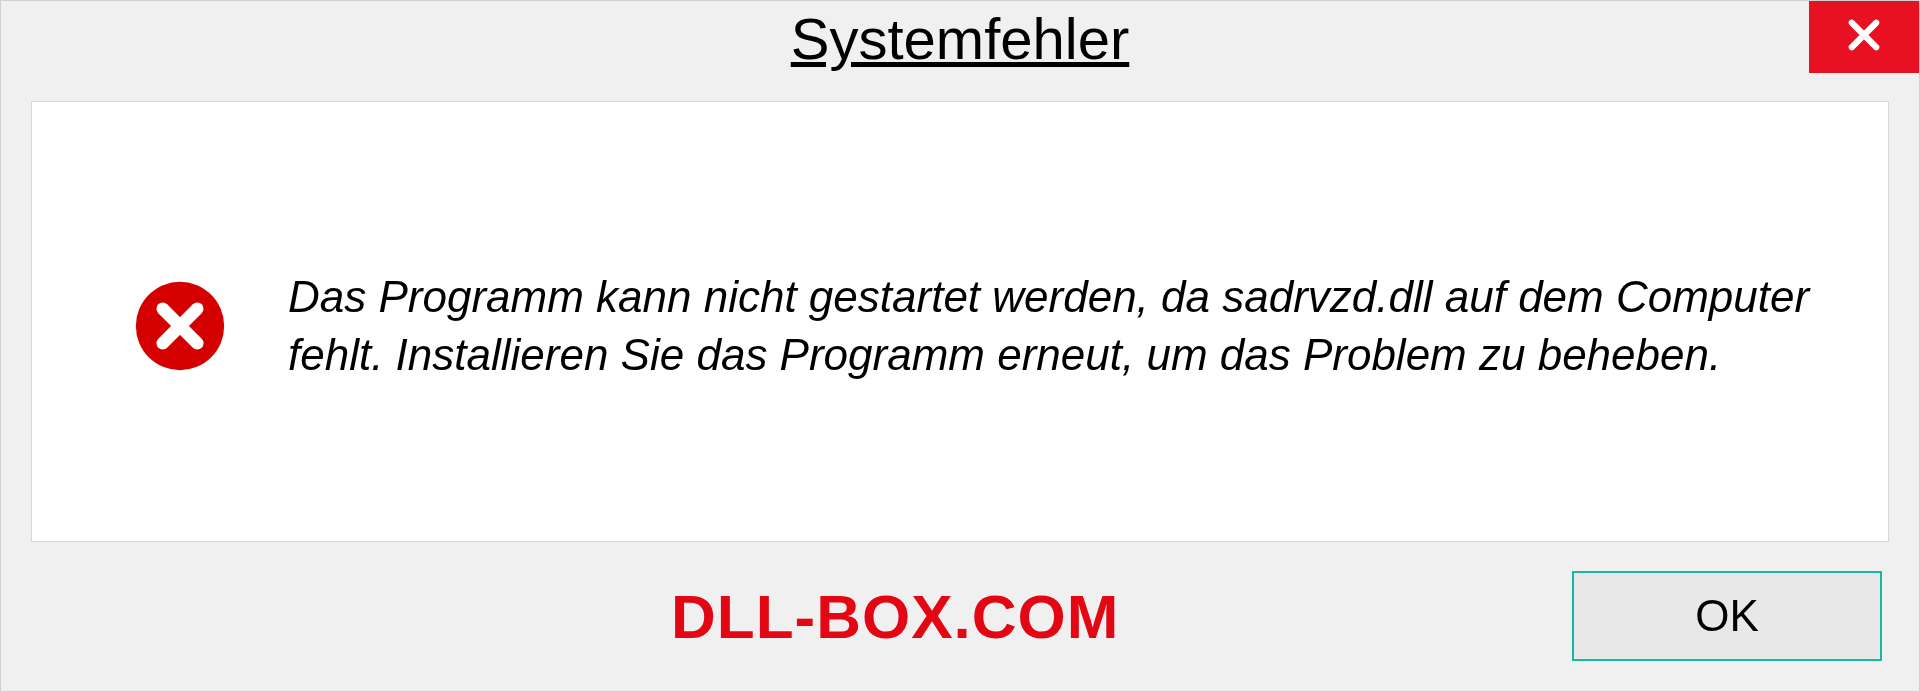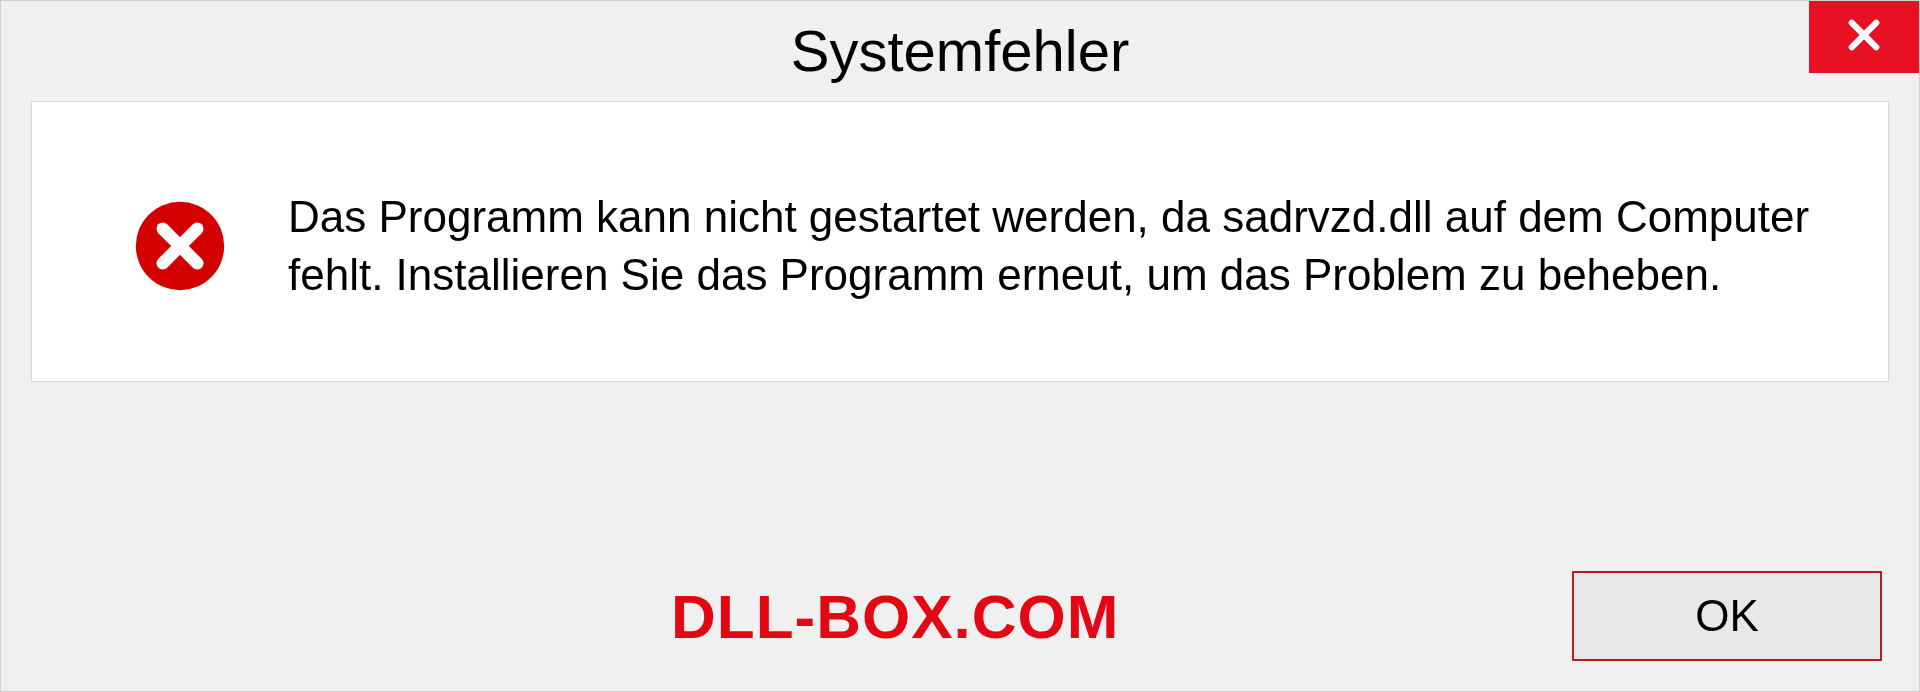--- a/index.html
+++ b/index.html
@@ -22,21 +22,22 @@
       height: 692px;
       background: #f0f0f0;
       border: 1px solid #d0d0d0;
     }
     .titlebar {
       display: flex;
       align-items: flex-start;
       justify-content: center;
       position: relative;
       height: 90px;
-      padding-top: 16px;
+      padding-top: 4px;
+      text-decoration: underline;
     }
     .title {
       font-size: 58px;
       font-weight: 400;
       color: #000;
       text-align: center;
     }
     .close-button {
       position: absolute;
       top: 0;
@@ -50,24 +51,25 @@
       cursor: pointer;
     }
     .close-button svg {
       width: 42px;
       height: 42px;
     }
     .content-panel {
       margin: 10px 30px 0 30px;
       background: #ffffff;
       border: 1px solid #d8d8d8;
-      height: 281px;
+      height: 441px;
       display: flex;
       align-items: center;
       padding: 40px 60px 32px 100px;
+      font-style: italic;
     }
     .error-icon {
       flex-shrink: 0;
       width: 96px;
       height: 96px;
       margin-right: 60px;
     }
     .error-icon svg {
       width: 96px;
       height: 96px;
@@ -92,21 +94,21 @@
       font-weight: 800;
       color: #e30613;
       letter-spacing: 1px;
       margin-left: 640px;
       font-family: Arial, sans-serif;
     }
     .ok-button {
       width: 310px;
       height: 90px;
       background: #e8e8e8;
-      border: 2px solid #b91c1c;
+      border: 2px solid #14b8a6;
       font-size: 44px;
       color: #000;
       display: flex;
       align-items: center;
       justify-content: center;
       cursor: pointer;
       font-family: 'Segoe UI', Tahoma, sans-serif;
     }
   </style>
 </head>

